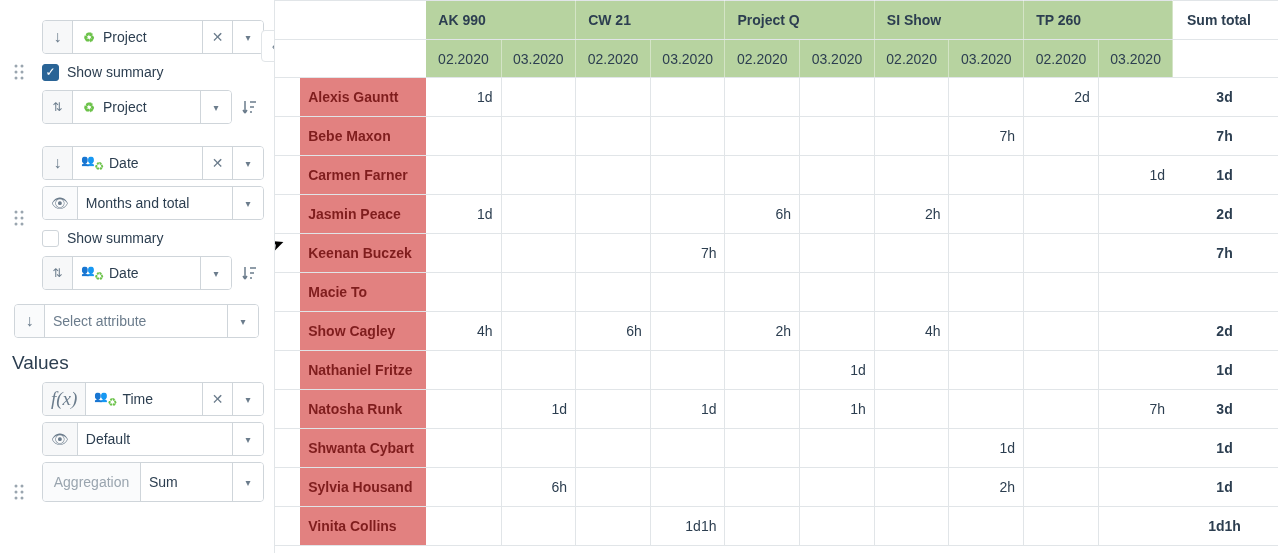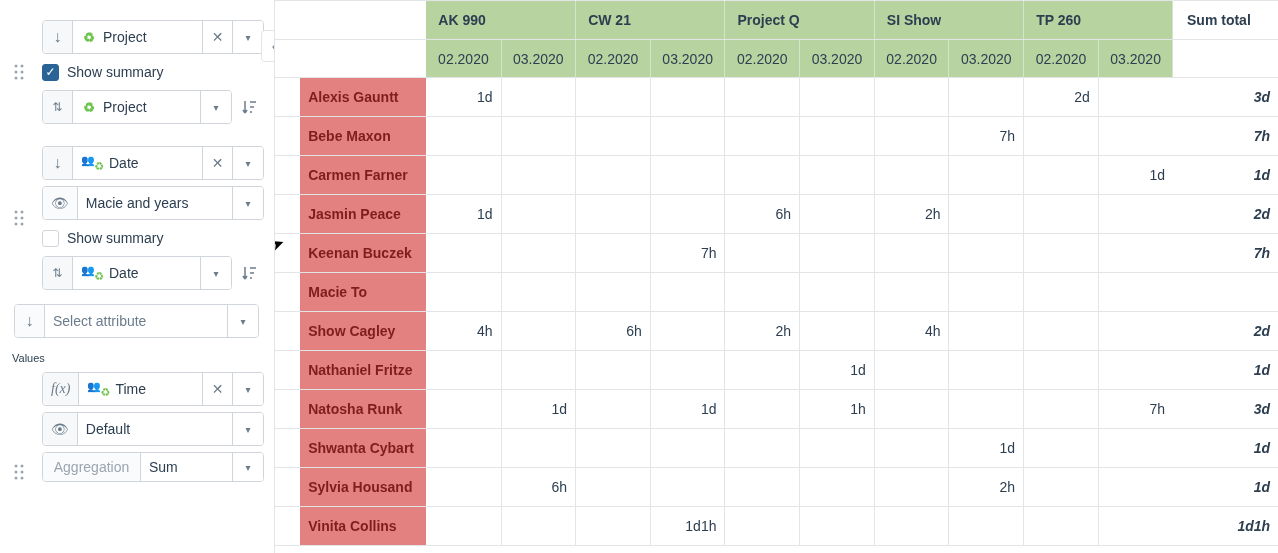--- a/index.html
+++ b/index.html
@@ -97,21 +97,21 @@
   .pill-icon {
     display: inline-flex;
     align-items: center;
     justify-content: center;
     width: 16px; height: 16px;
   }
   .recycle { color: var(--brand-green); font-weight: bold; font-size: 13px; }
   .people-recycle { position: relative; width: 22px; height:16px; }
   .people-recycle .ppl { position:absolute; top:-1px; left:0; color:#d9534f; font-size:11px; }
   .people-recycle .rec { position:absolute; bottom:-2px; right:-1px; color: var(--brand-green); font-size:11px; }
-  .fx-icon { font-style: italic; font-family: serif; color: var(--text-muted); font-size: 14px;}
+  .fx-icon { font-style: italic; font-family: serif; color: var(--text-muted); font-size: 19px;}
   .sort-btn {
     width: 28px;
     display: flex; align-items:center; justify-content:center;
     color: var(--text-muted);
     cursor: pointer;
   }
   .cbx-row {
     display: flex; align-items: center; gap: 8px;
     height: 20px;
     margin: 2px 0;
@@ -120,21 +120,21 @@
     width: 17px; height: 17px;
     border: 1px solid var(--border);
     border-radius: 3px;
     display:flex; align-items:center; justify-content:center;
     font-size: 12px;
     color: #fff;
     cursor: pointer;
   }
   .cbx.checked { background: var(--checkbox-blue); border-color: var(--checkbox-blue); }
   .section-label {
-    font-size: 11px;
+    font-size: 19px;
     color: var(--text);
     margin: 14px 0 8px 2px;
     font-weight: 500;
   }
   .select-attr {
     margin-left: 4px;
     width: 245px;
   }
   .caret {
     font-size: 10px; color: var(--text-muted);
@@ -222,25 +222,24 @@
     border-left: 1px solid var(--border-light);
   }
   .trow td.cell {
     text-align: right;
     padding-right: 8px;
     color: var(--text);
     border-left: 1px solid var(--border-light);
   }
   .trow td.cell.group-start { border-left: 1px solid var(--border-light); }
   .trow td.sum-cell {
-    text-align: right;
+    text-align: center;
     padding-right: 8px;
     font-weight: 700;
     color: var(--text);
-    font-style: italic;
   }
   .trow td.sum-gap { background: #fff; }
   
   .cursor-img {
     position: absolute;
     left: -4px; top: 234px;
     font-size: 16px; color: #000;
     z-index: 10;
     transform: rotate(-20deg);
   }
@@ -349,21 +348,21 @@
                 <span class="caret">▾</span>
               </div>
           </div>
         </div>
         <div class="row">
           <div class="seg" style="flex:1;">
             <div class="btn gray disabled">
                 <span class="eye-ic">👁</span>
               </div>
             <div class="field">
-              <span>Macie and years</span>
+              <span>Months and total</span>
             </div>
             <div class="btn">
                 <span class="caret">▾</span>
               </div>
           </div>
         </div>
         <div class="cbx-row">
           <div class="cbx"></div>
           <span>Show summary</span>
         </div>
@@ -452,21 +451,21 @@
               </div>
             <div class="field">
               <span>Default</span>
             </div>
             <div class="btn">
                 <span class="caret">▾</span>
               </div>
           </div>
         </div>
         <div class="row">
-          <div class="seg" style="flex:1; height:30px;">
+          <div class="seg" style="flex:1; height:40px;">
             <div class="btn gray disabled" style="flex:0 0 98px; justify-content:center; color:#9aa5af;">
               <span>Aggregation</span>
             </div>
             <div class="field">
               <span>Sum</span>
             </div>
             <div class="btn">
                 <span class="caret">▾</span>
               </div>
           </div>

